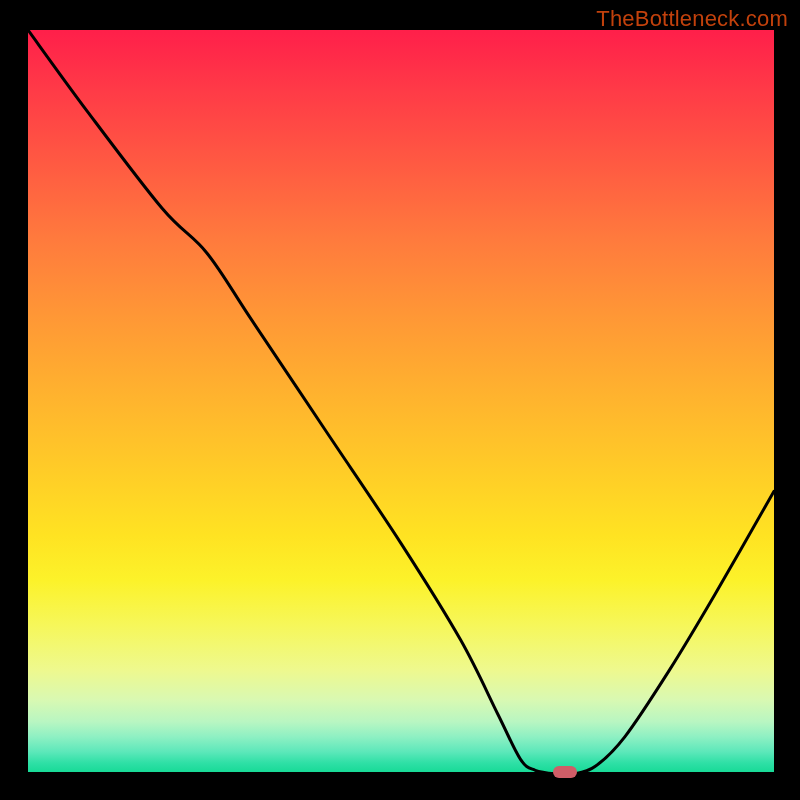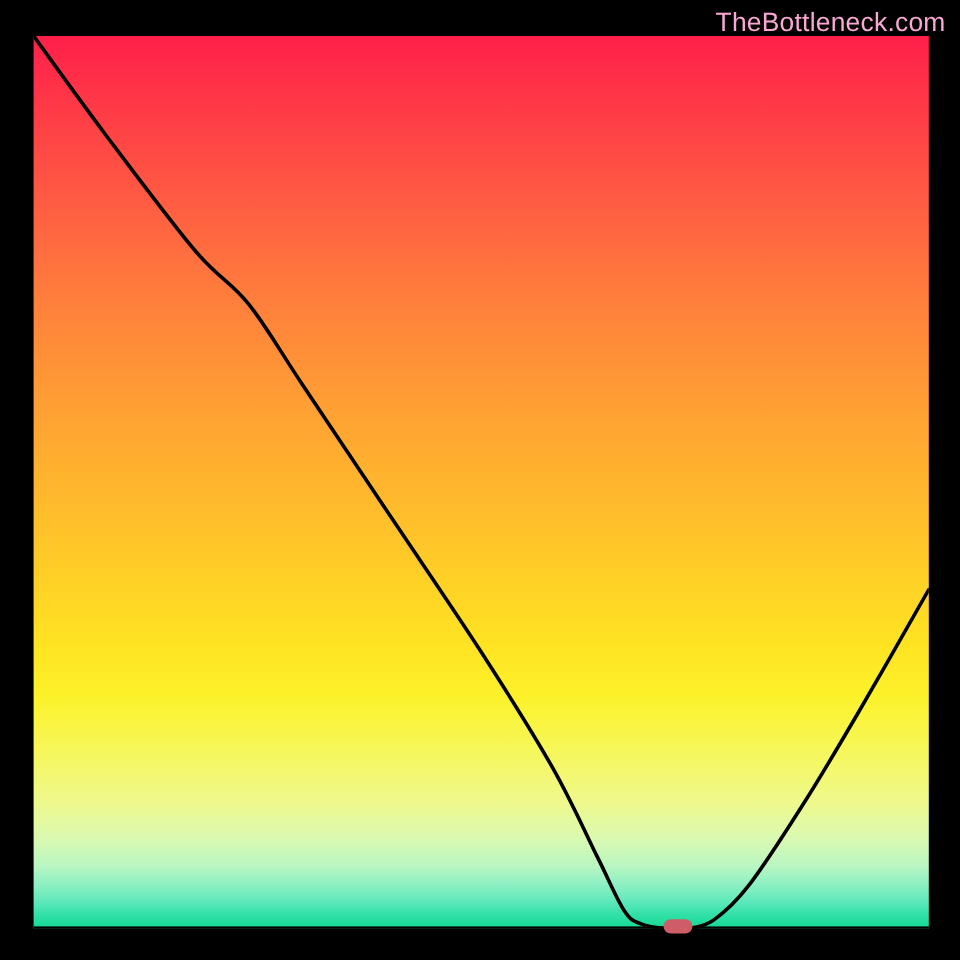--- a/index.html
+++ b/index.html
@@ -4,21 +4,21 @@
 <style>
   * { margin: 0; padding: 0; box-sizing: border-box; }
   html, body { width: 800px; height: 800px; overflow: hidden; background: #000; }
   .wrap { position: relative; width: 800px; height: 800px; background: #000; }
   .watermark {
     position: absolute;
     top: 6px;
     right: 12px;
     font-family: Arial, Helvetica, sans-serif;
     font-size: 22px;
-    color: #f9a8d4;
+    color: #c2410c;
     font-weight: 500;
     letter-spacing: 0.2px;
   }
   .plot {
     position: absolute;
     left: 28px;
     top: 30px;
     width: 746px;
     height: 744px;
   }

